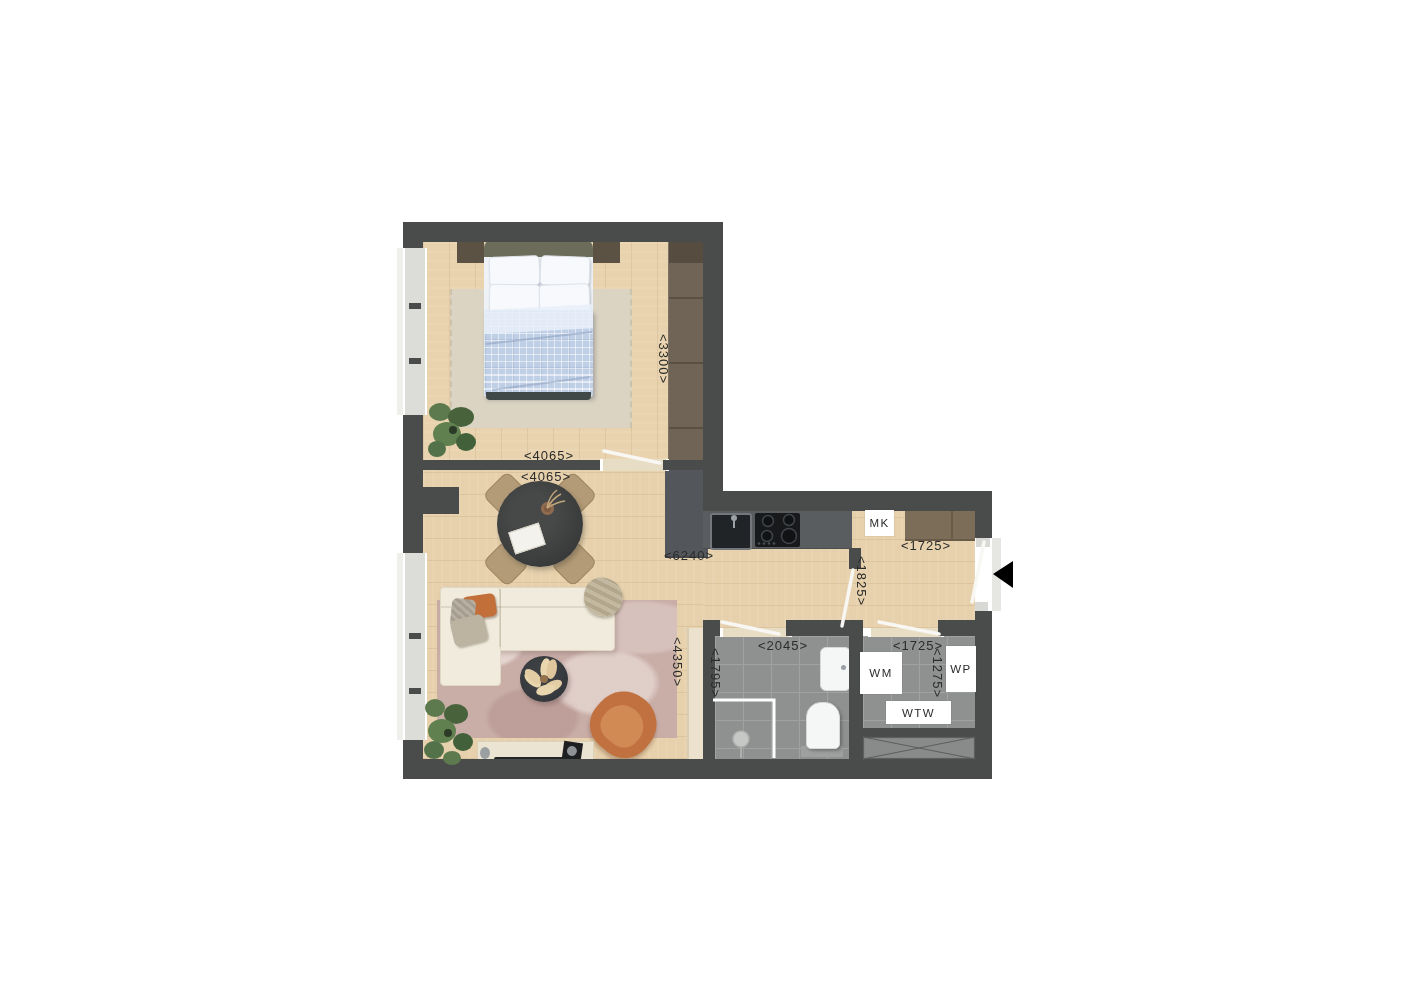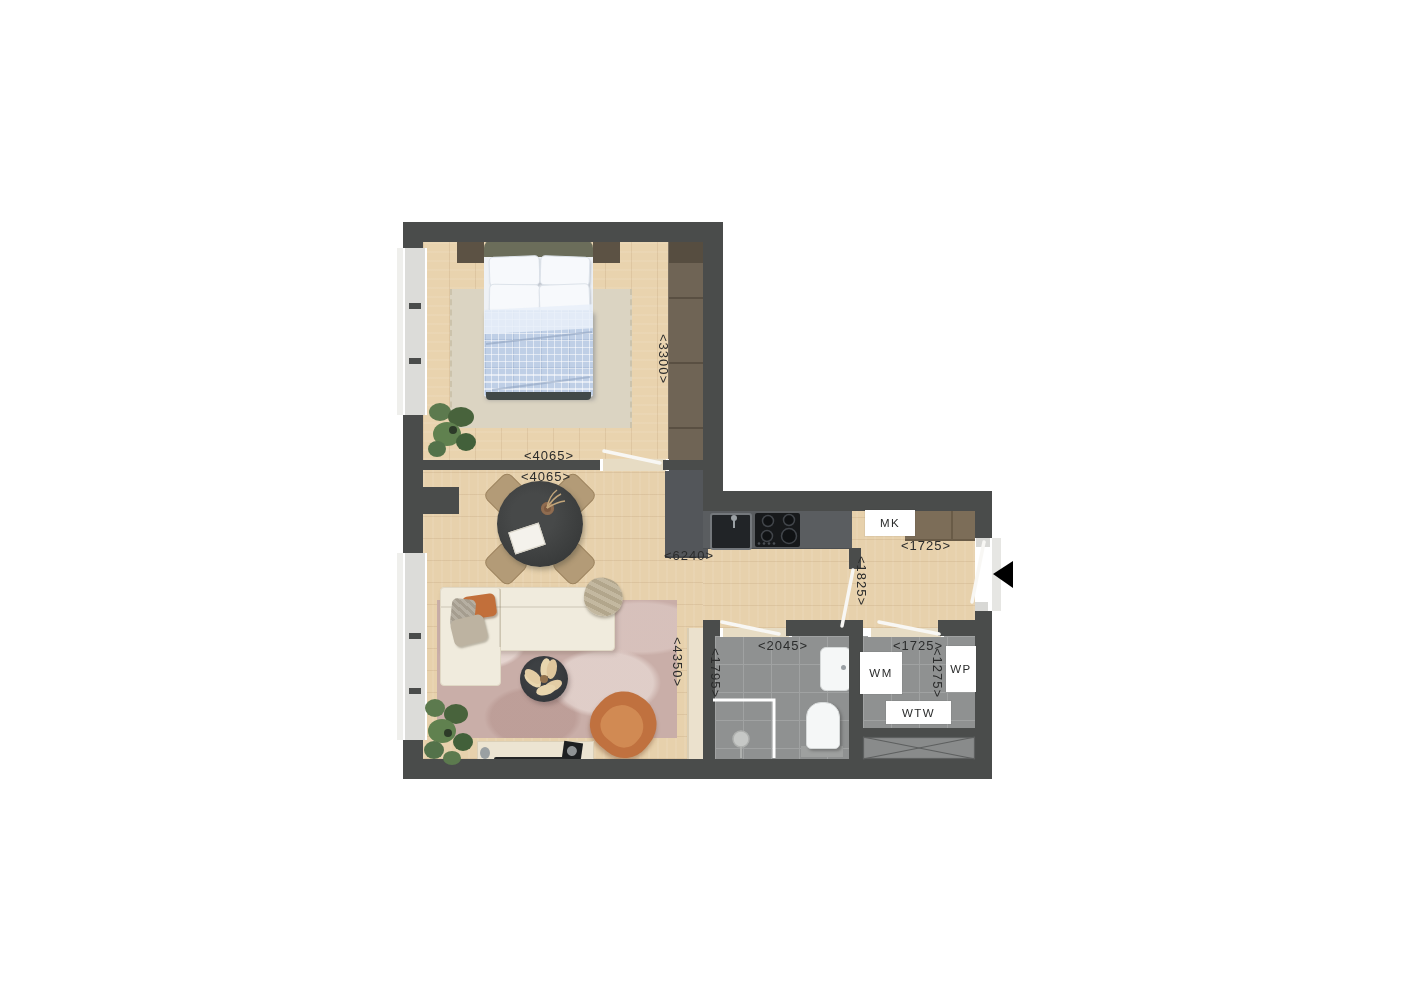--- a/index.html
+++ b/index.html
@@ -212,21 +212,21 @@
   <div class="abs z-lbl lbl lbl-v" style="left:656px;top:330px;height:58px;">&lt;3300&gt;</div>
   <div class="abs z-lbl lbl" style="left:660px;top:549px;width:58px;">&lt;6240&gt;</div>
   <div class="abs z-lbl lbl" style="left:897px;top:539px;width:58px;">&lt;1725&gt;</div>
   <div class="abs z-lbl lbl lbl-v" style="left:854px;top:552px;height:58px;">&lt;1825&gt;</div>
   <div class="abs z-lbl lbl" style="left:752px;top:639px;width:62px;">&lt;2045&gt;</div>
   <div class="abs z-lbl lbl lbl-v" style="left:708px;top:644px;height:58px;">&lt;1795&gt;</div>
   <div class="abs z-lbl lbl lbl-v" style="left:670px;top:630px;height:64px;">&lt;4350&gt;</div>
   <div class="abs z-lbl lbl" style="left:889px;top:639px;width:58px;">&lt;1725&gt;</div>
   <div class="abs z-lbl lbl lbl-v" style="left:930px;top:648px;height:50px;">&lt;1275&gt;</div>
 
-  <div class="abs z-lbl boxlbl" style="left:865px;top:510px;width:50px;height:26px;">
+  <div class="abs z-lbl boxlbl" style="left:865px;top:510px;width:29px;height:26px;">
       <span>MK</span>
     </div>
   <div class="abs z-lbl boxlbl" style="left:860px;top:652px;width:42px;height:42px;">
       <span>WM</span>
     </div>
   <div class="abs z-lbl boxlbl" style="left:946px;top:646px;width:30px;height:46px;">
       <span>WP</span>
     </div>
   <div class="abs z-lbl boxlbl" style="left:886px;top:701px;width:65px;height:23px;">
       <span>WTW</span>

